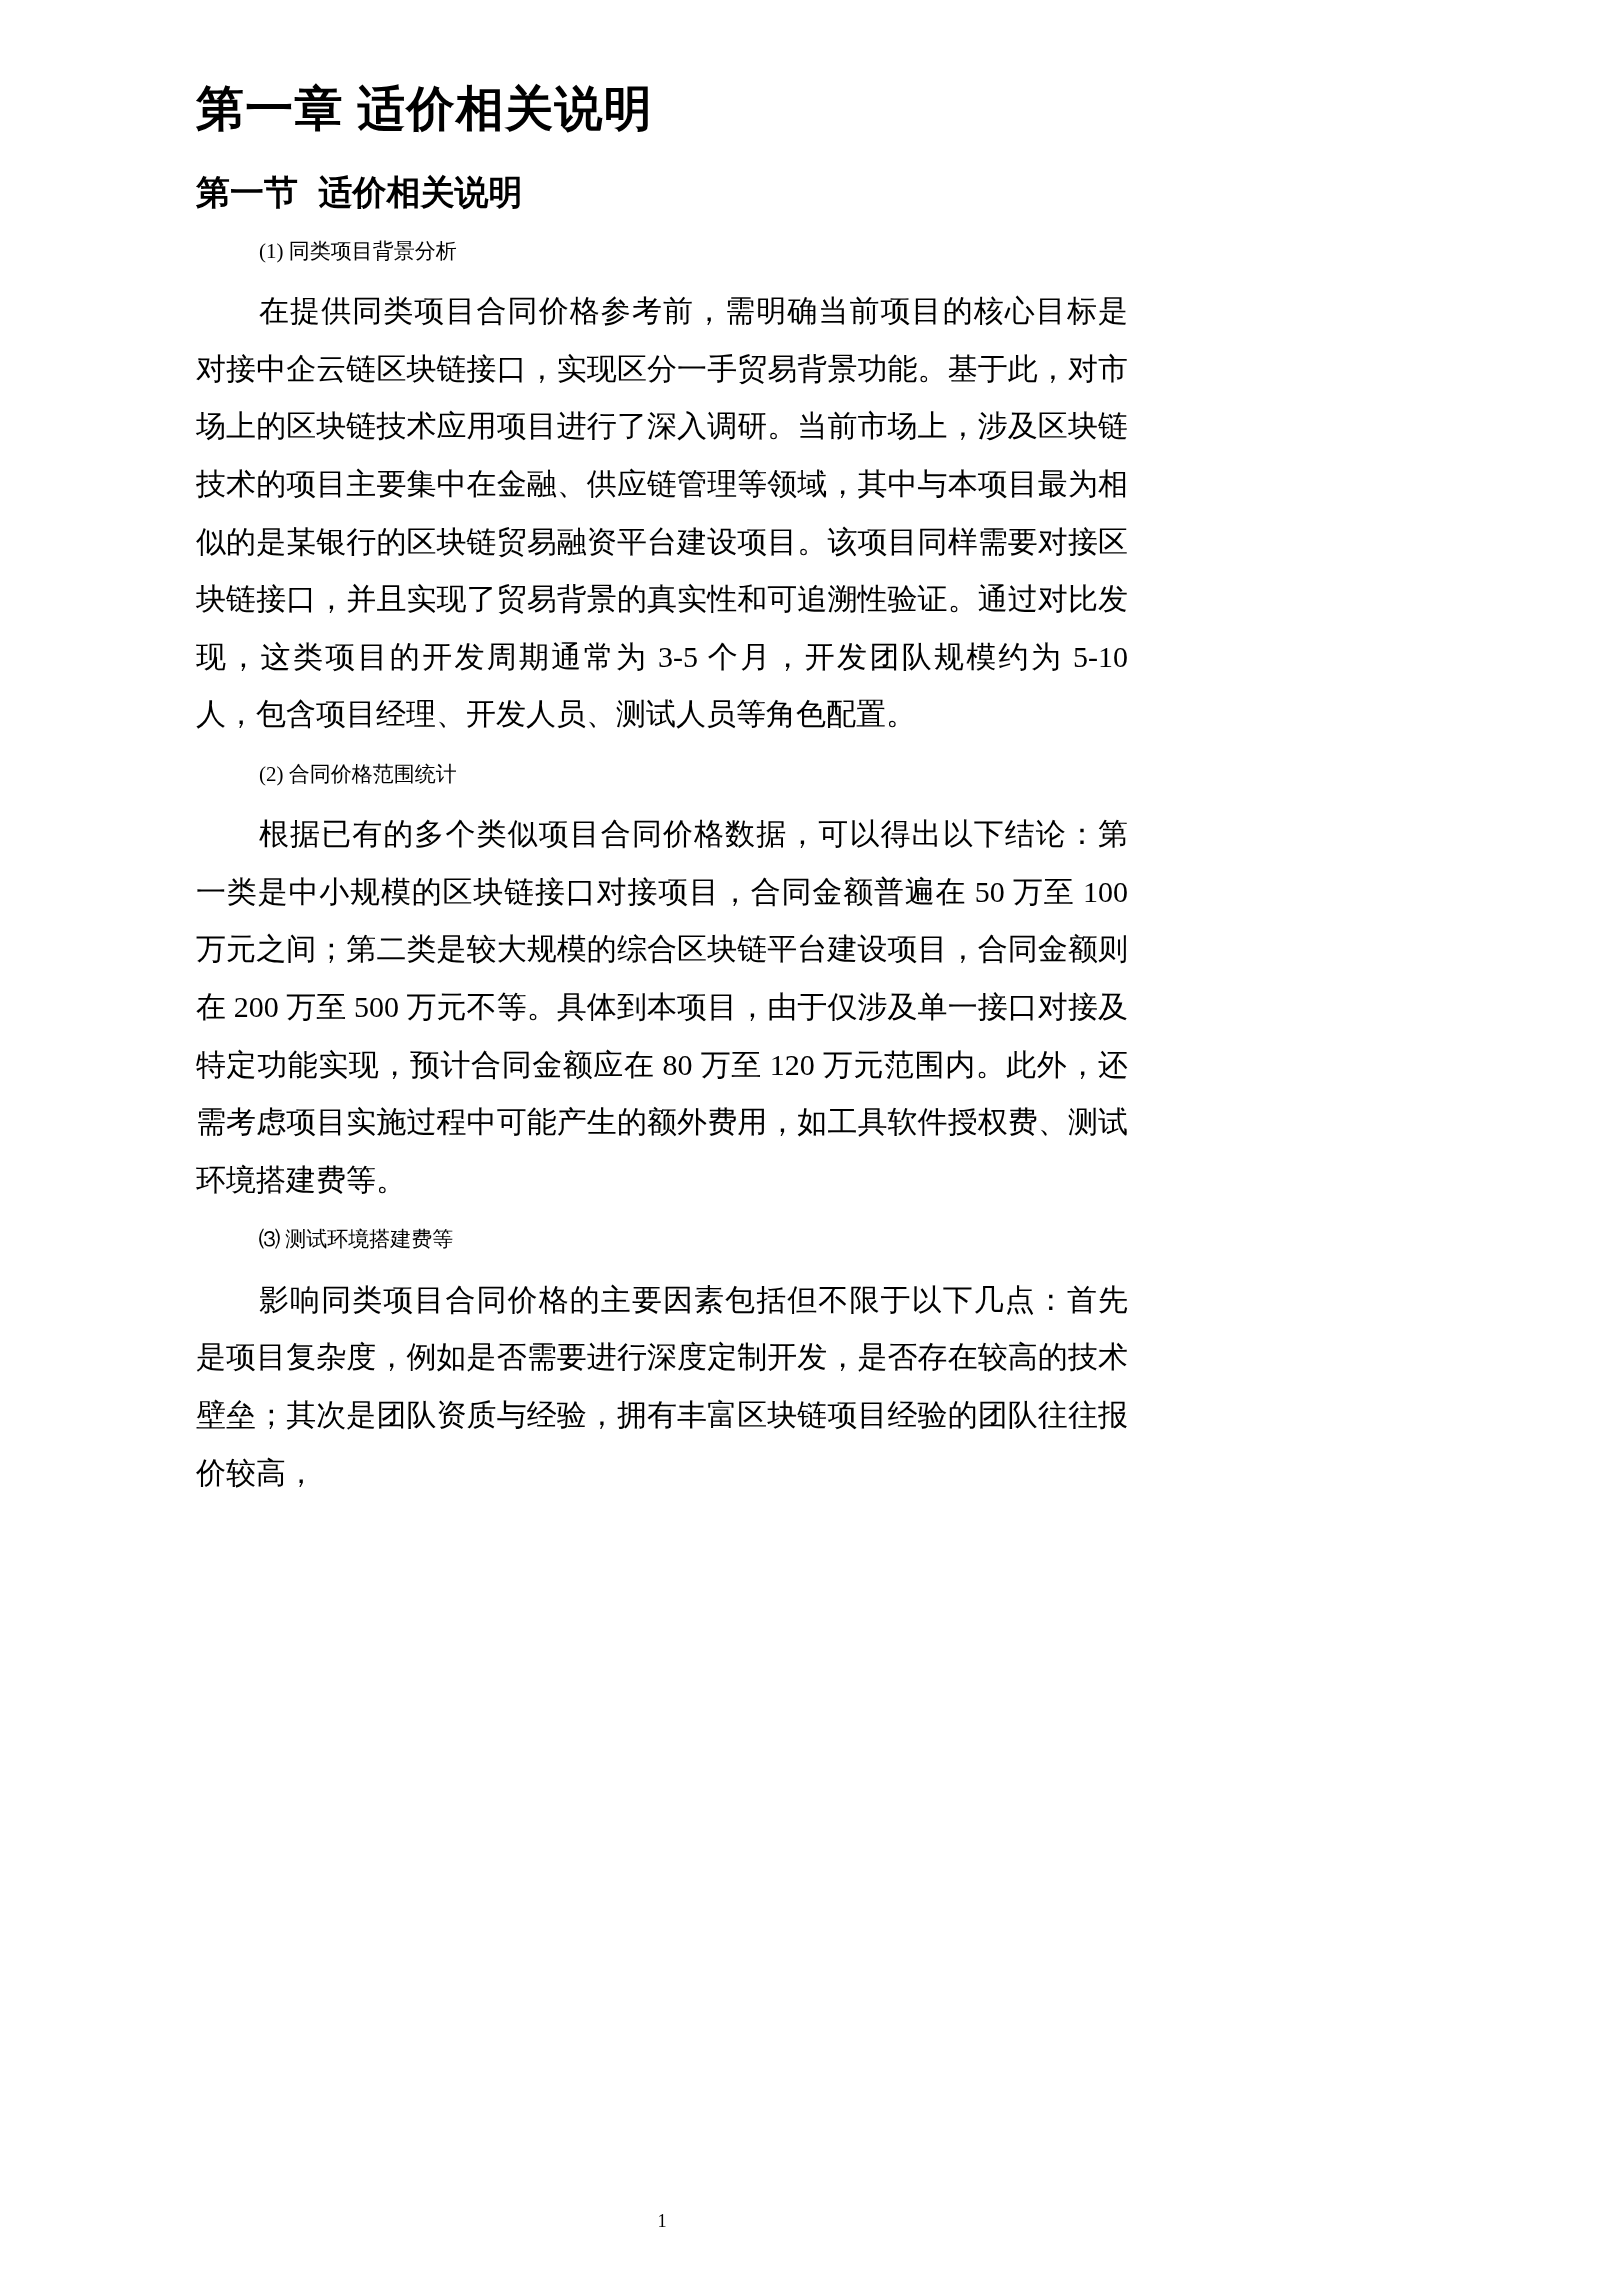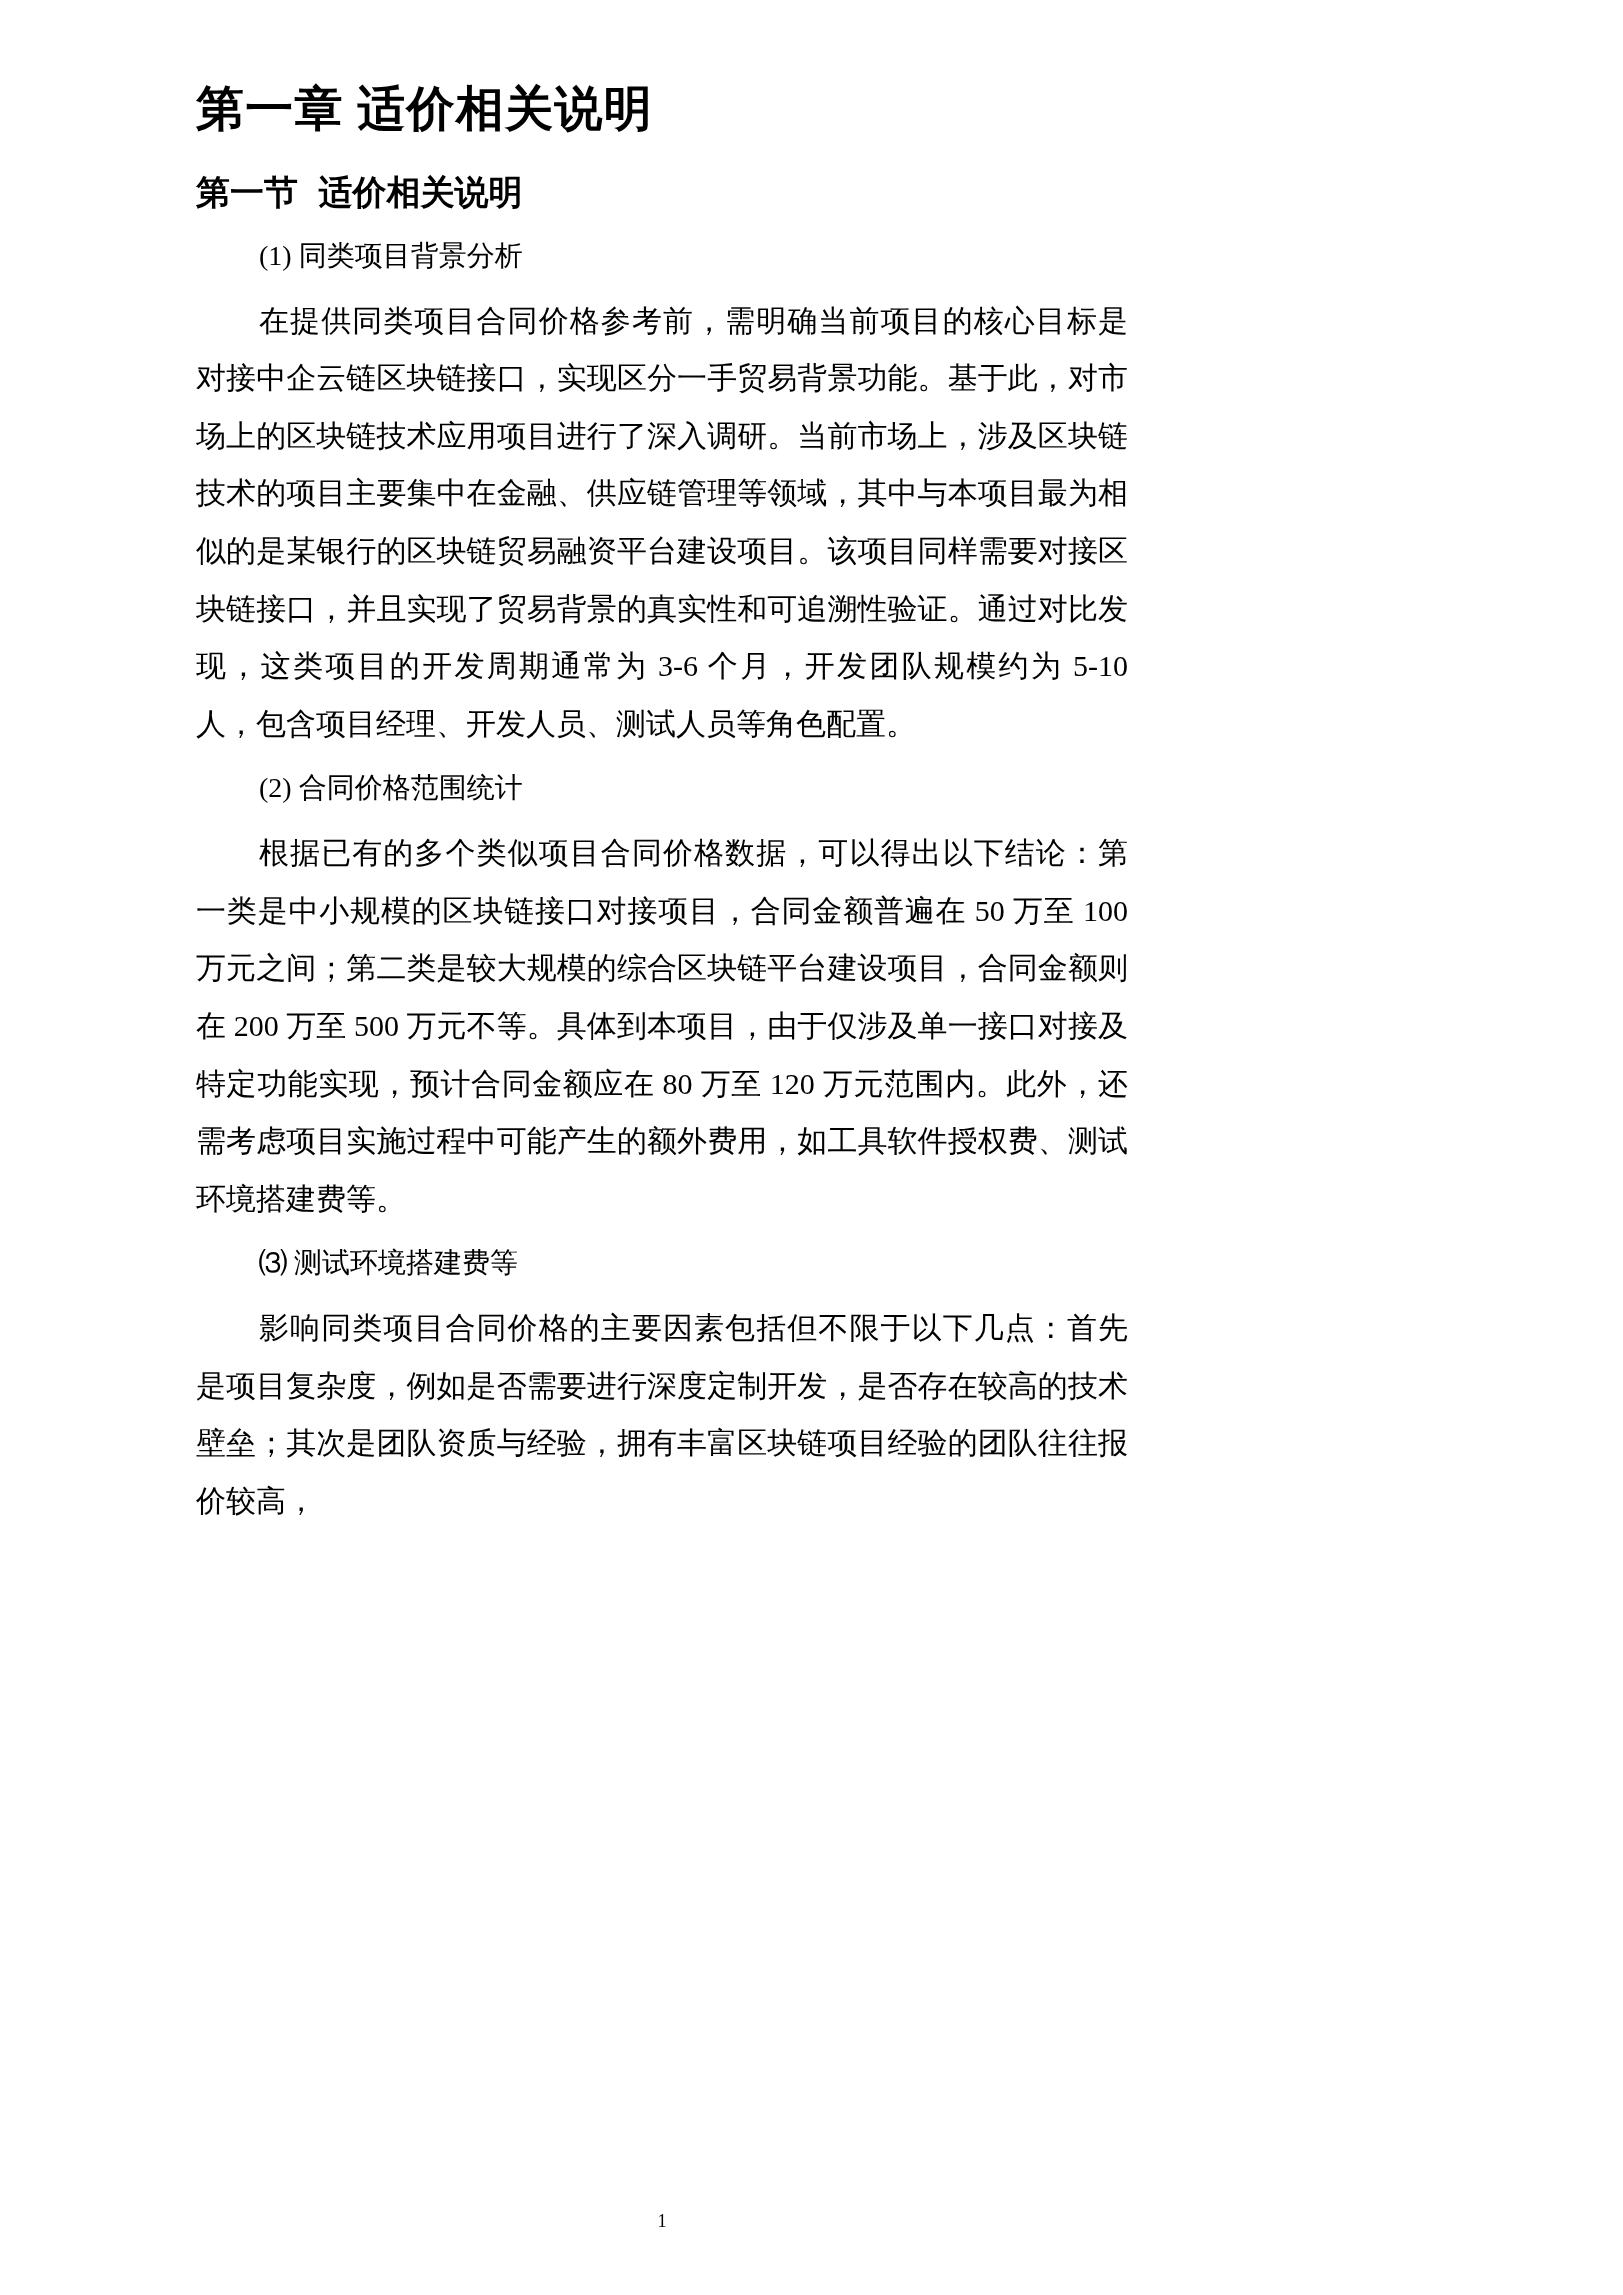--- a/index.html
+++ b/index.html
@@ -34,21 +34,21 @@
     line-height: 1.3;
     font-family: Liberation Mono, monospace;
   }
   .heading-3 {
     font-size: 34px;
     font-weight: bold;
     margin: 0 0 22px 0;
     line-height: 1.3;
   }
   .list-label {
-    font-size: 28px;
+    font-size: 21px;
     margin: 0 0 17px 0;
     padding-left: 63px;
     line-height: 1.35;
   }
   .body-par {
     font-size: 30px;
     line-height: 1.92;
     margin: 0 0 17px 0;
     text-indent: 63px;
     text-align: justify;
@@ -67,21 +67,21 @@
 <body>
 
 <div class="page">
 
   <h1 class="doc-title">第一章  适价相关说明</h1>
 
   <h2 class="heading-2">第一节  适价相关说明</h2>
 
 
   <p class="list-label">(1) 同类项目背景分析</p>
-  <p class="body-par">在提供同类项目合同价格参考前，需明确当前项目的核心目标是对接中企云链区块链接口，实现区分一手贸易背景功能。基于此，对市场上的区块链技术应用项目进行了深入调研。当前市场上，涉及区块链技术的项目主要集中在金融、供应链管理等领域，其中与本项目最为相似的是某银行的区块链贸易融资平台建设项目。该项目同样需要对接区块链接口，并且实现了贸易背景的真实性和可追溯性验证。通过对比发现，这类项目的开发周期通常为 3-6 个月，开发团队规模约为 5-10 人，包含项目经理、开发人员、测试人员等角色配置。</p>
+  <p class="body-par">在提供同类项目合同价格参考前，需明确当前项目的核心目标是对接中企云链区块链接口，实现区分一手贸易背景功能。基于此，对市场上的区块链技术应用项目进行了深入调研。当前市场上，涉及区块链技术的项目主要集中在金融、供应链管理等领域，其中与本项目最为相似的是某银行的区块链贸易融资平台建设项目。该项目同样需要对接区块链接口，并且实现了贸易背景的真实性和可追溯性验证。通过对比发现，这类项目的开发周期通常为 3-5 个月，开发团队规模约为 5-10 人，包含项目经理、开发人员、测试人员等角色配置。</p>
 
   <p class="list-label">(2) 合同价格范围统计</p>
   <p class="body-par">根据已有的多个类似项目合同价格数据，可以得出以下结论：第一类是中小规模的区块链接口对接项目，合同金额普遍在 50 万至 100 万元之间；第二类是较大规模的综合区块链平台建设项目，合同金额则在 200 万至 500 万元不等。具体到本项目，由于仅涉及单一接口对接及特定功能实现，预计合同金额应在 80 万至 120 万元范围内。此外，还需考虑项目实施过程中可能产生的额外费用，如工具软件授权费、测试环境搭建费等。</p>
 
   <p class="list-label">⑶ 测试环境搭建费等</p>
   <p class="body-par">影响同类项目合同价格的主要因素包括但不限于以下几点：首先是项目复杂度，例如是否需要进行深度定制开发，是否存在较高的技术壁垒；其次是团队资质与经验，拥有丰富区块链项目经验的团队往往报价较高，</p>
 
   <div class="page-number">1</div>
 
 </div>

